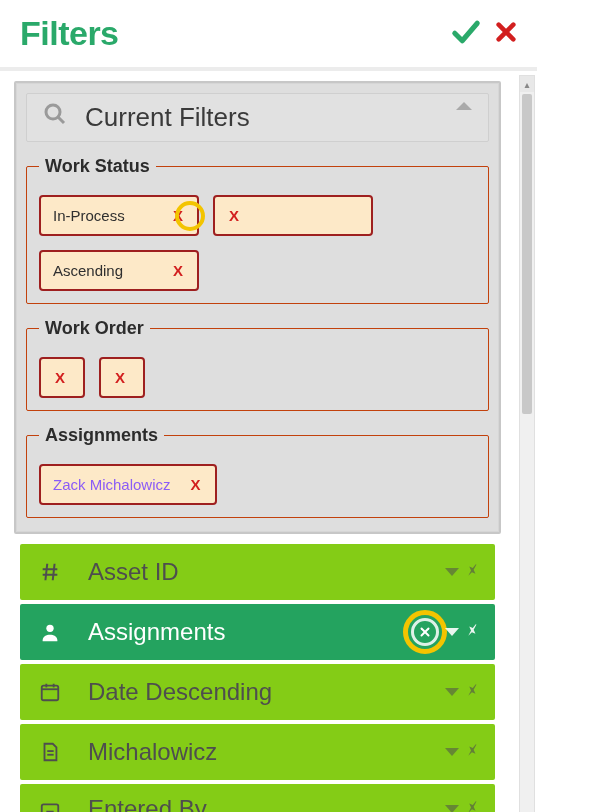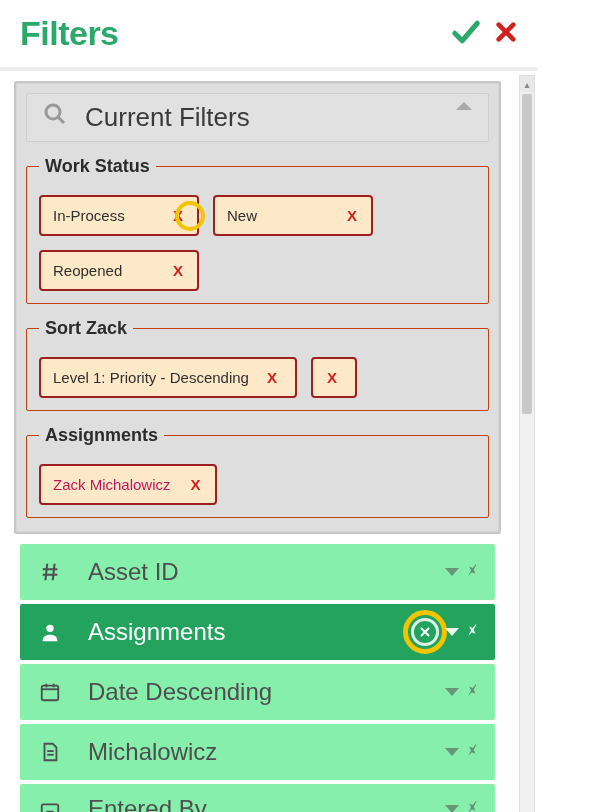--- a/index.html
+++ b/index.html
@@ -133,21 +133,21 @@
     border: 2px solid #9e1f1f;
     border-radius: 4px;
     padding: 10px 12px;
     display: flex;
     align-items: flex-start;
     min-width: 160px;
     position:relative;
     font-size: 15px;
     color:#2f2f2f;
   }
-  .chip.link .chip-label{ color:#be185d; }
+  .chip.link .chip-label{ color:#8b5cf6; }
   .chip .chip-label{ flex:1; padding-right:18px; }
   .chip .chip-x {
     color:#d21f1f;
     font-weight:700;
     font-size:15px;
     cursor:pointer;
     padding:0 2px;
   }
   .chip .ring{
     position:absolute;
@@ -159,21 +159,21 @@
     pointer-events:none;
   }
   .chip.wide{ min-width:auto; padding-right:16px; }
   .chip.wide .chip-label{ padding-right:16px; }
 
   .field-list{
     margin-top:10px;
     padding: 0 6px;
   }
   .field-row{
-    background:#86efac;
+    background:#84cc16;
     border-radius:2px;
     display:flex;
     align-items:center;
     padding:0 14px;
     height:56px;
     margin-bottom:4px;
     position:relative;
     color:#4e4e4e;
   }
   .field-row.active{
@@ -272,35 +272,33 @@
 
         <fieldset class="group">
           <legend>Work Status</legend>
           <div class="chip-row">
             <div class="chip">
               <span class="chip-label">In-Process</span>
               <span class="chip-x">X</span>
               <span class="ring"></span>
             </div>
             <div class="chip">
-              <span class="chip-label">New</span>
               <span class="chip-x">X</span>
             </div>
             <div class="chip">
-              <span class="chip-label">Reopened</span>
+              <span class="chip-label">Ascending</span>
               <span class="chip-x">X</span>
             </div>
           </div>
         </fieldset>
 
         <fieldset class="group">
-          <legend>Sort Zack</legend>
+          <legend>Work Order</legend>
           <div class="chip-row">
             <div class="chip wide">
-              <span class="chip-label">Level 1: Priority - Descending</span>
               <span class="chip-x">X</span>
             </div>
             <div class="chip wide">
               <span class="chip-x">X</span>
             </div>
           </div>
         </fieldset>
 
         <fieldset class="group" style="margin-bottom:4px;">
           <legend>Assignments</legend>

